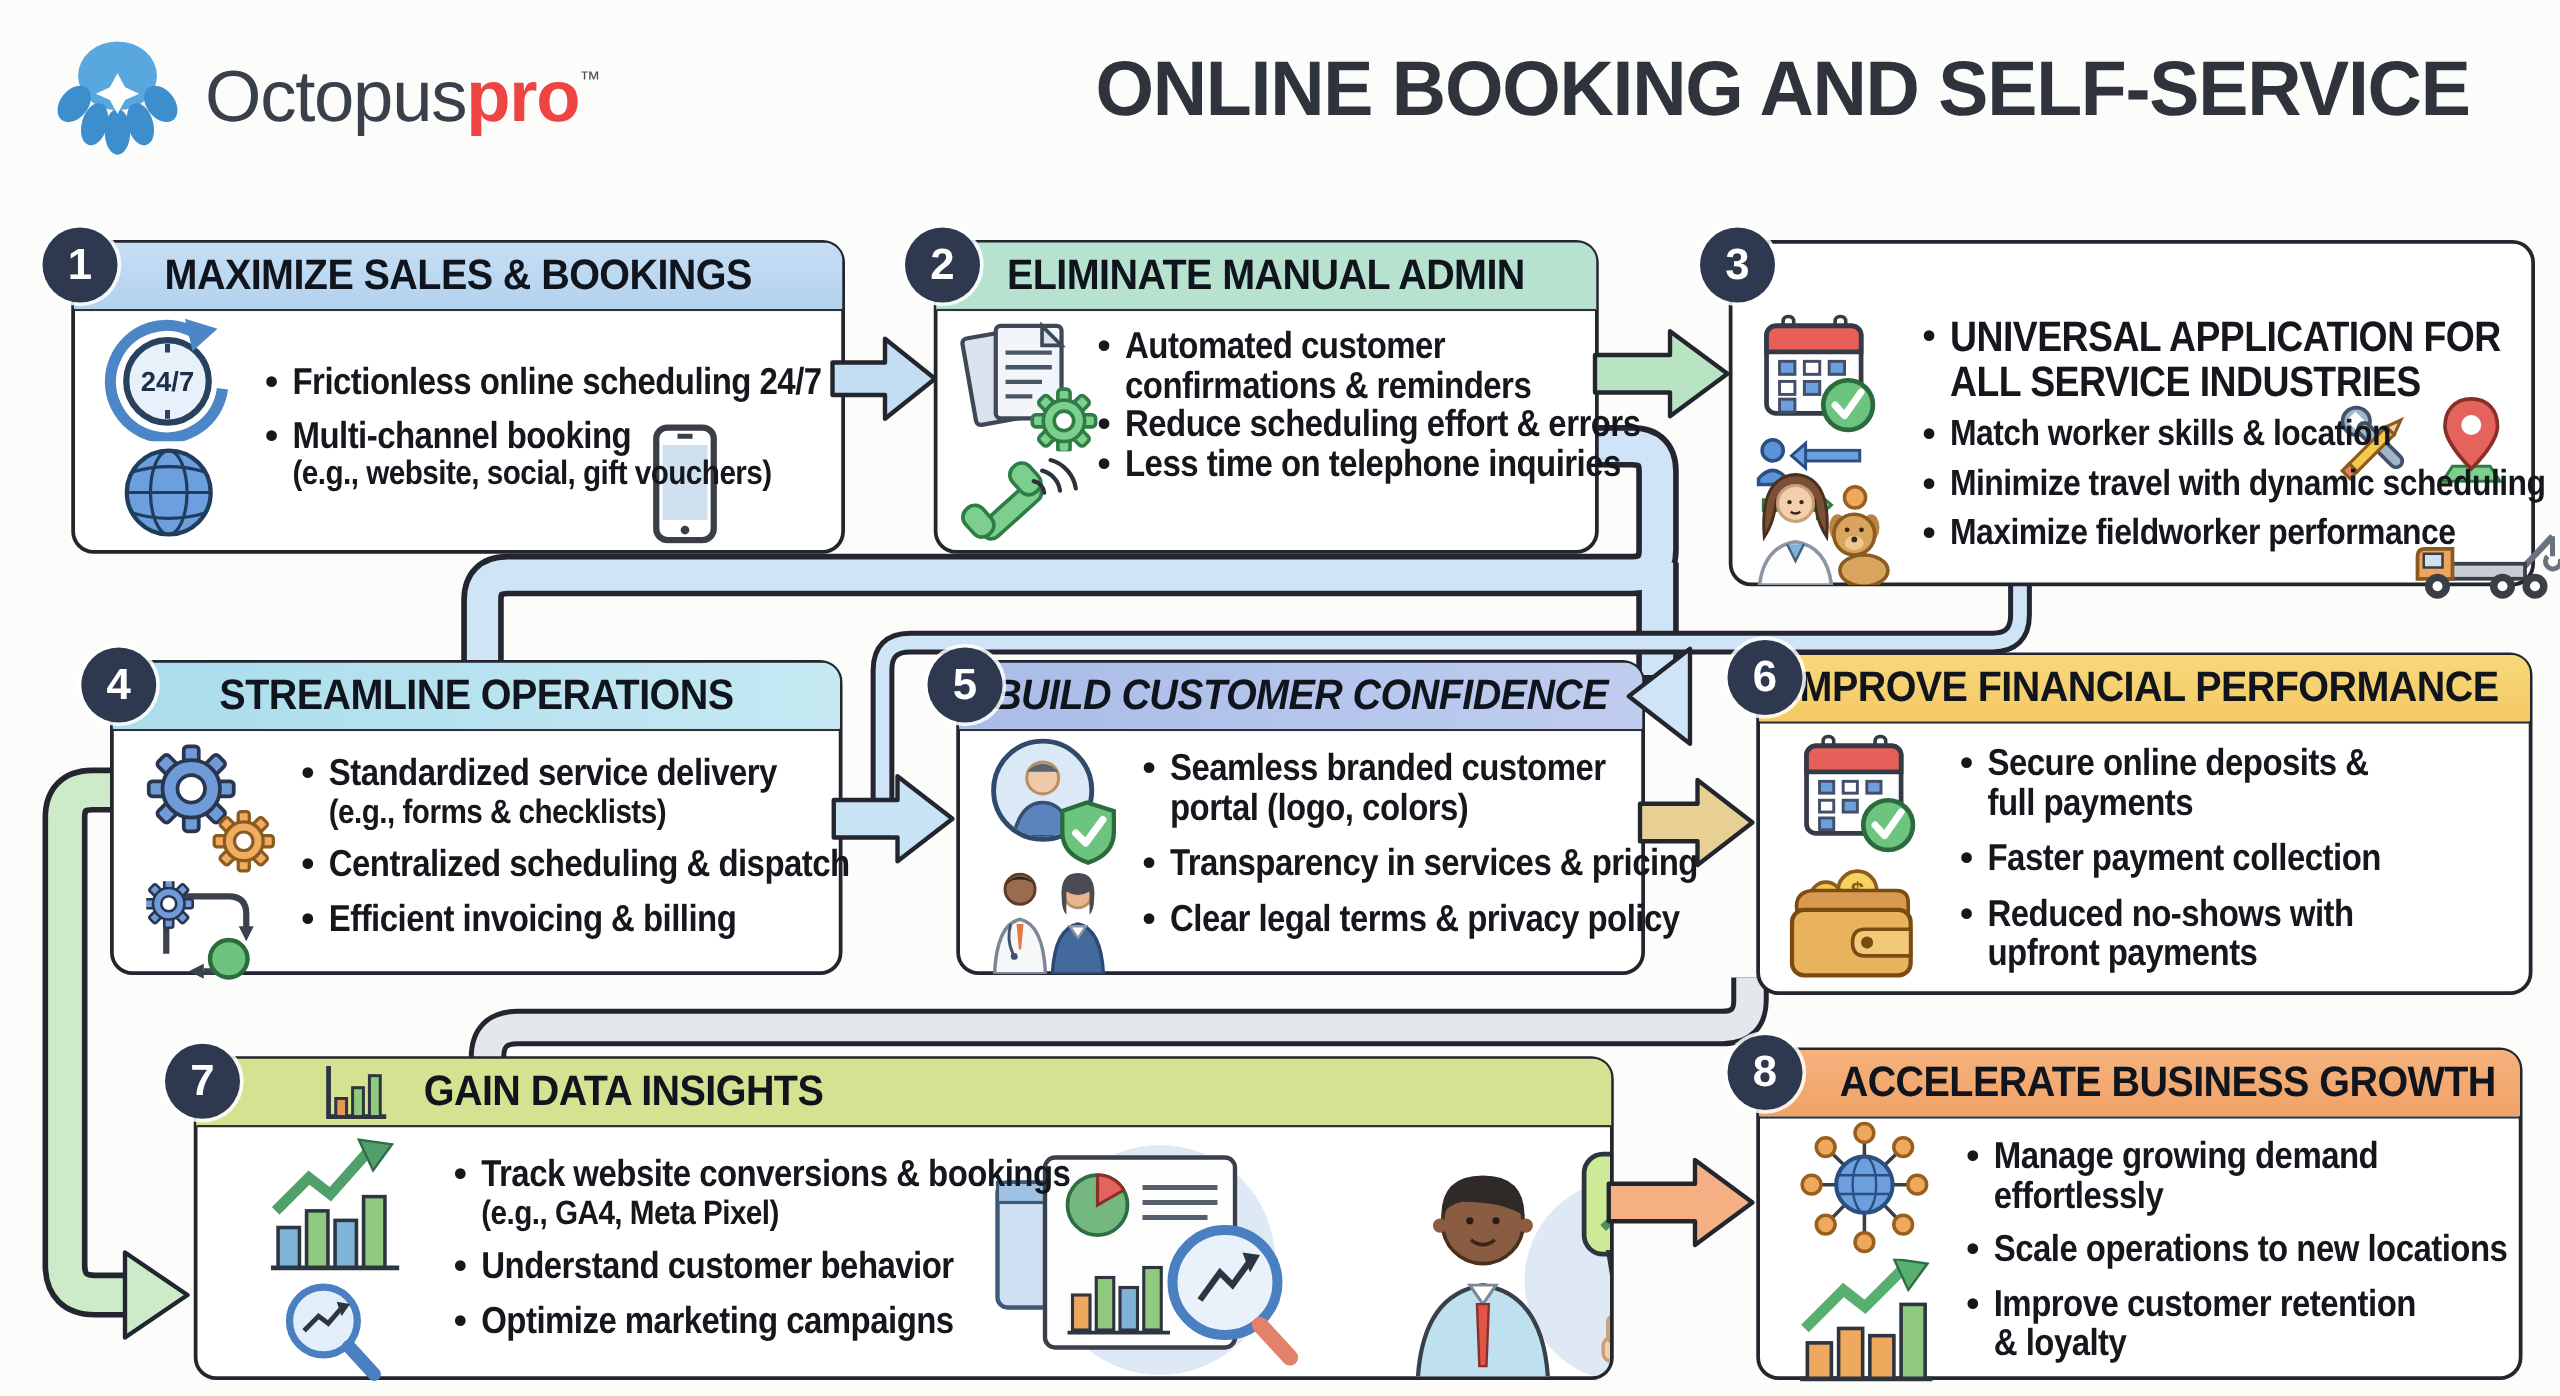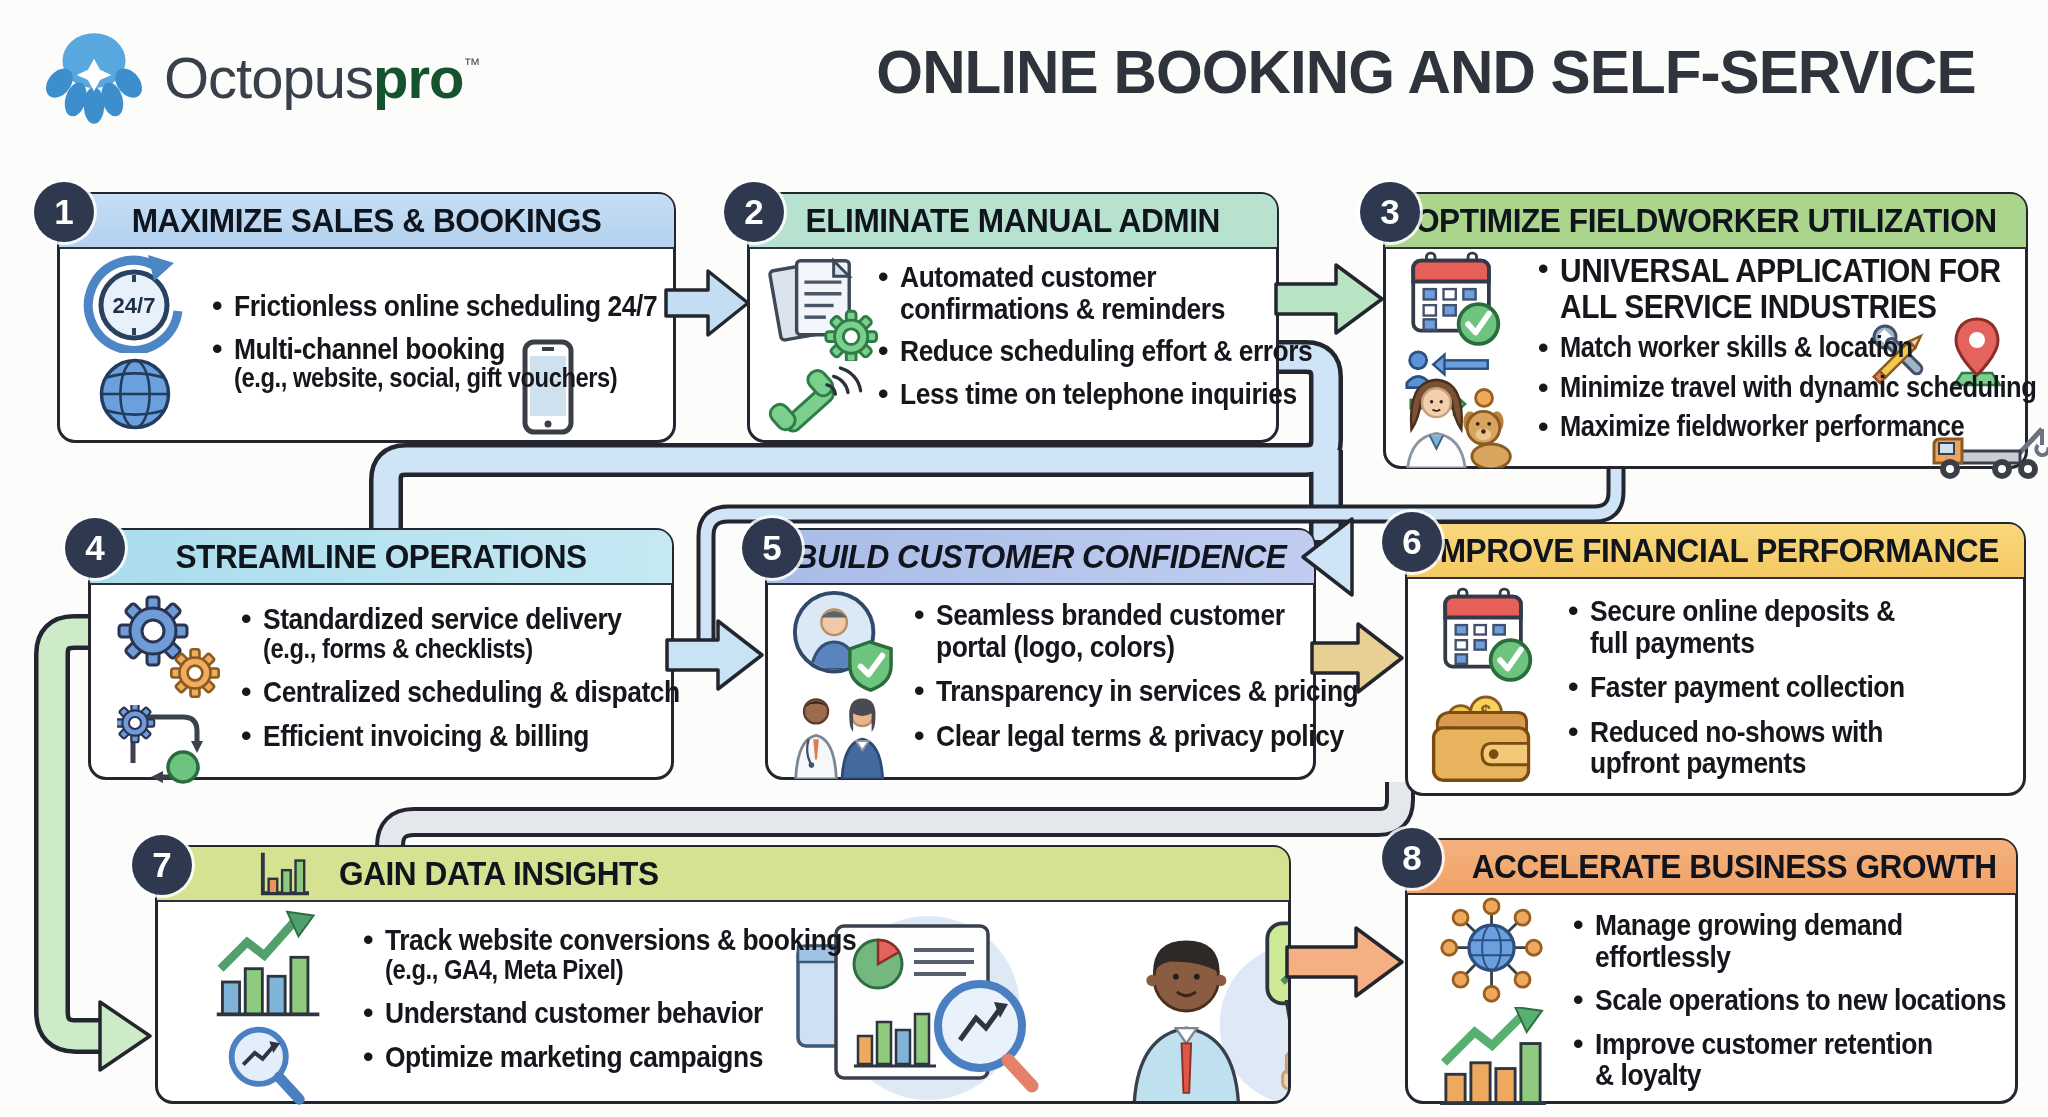--- a/index.html
+++ b/index.html
@@ -3,21 +3,21 @@
 <meta charset="utf-8">
 <style>
   html,body{margin:0;padding:0;background:#e8e8e6;}
   #stage{position:relative;width:2048px;height:1117px;background:#fcfcfb;overflow:hidden;
          font-family:"Liberation Sans",sans-serif;color:#15171c;}
   svg{display:block;}
   .lay{position:absolute;left:0;top:0;pointer-events:none;}
   
   #brand{position:absolute;left:38px;top:22px;display:flex;align-items:flex-start;}
   #brand .btxt{font-size:58px;color:#3a4049;margin-left:14px;margin-top:22px;letter-spacing:-1px;}
-  #brand .btxt b{font-weight:800;color:#14532d;}
+  #brand .btxt b{font-weight:800;color:#ef4444;}
   #brand .tm{font-size:17px;vertical-align:28px;color:#4a505a;}
   #mainTitle{position:absolute;left:830px;right:26px;top:36px;text-align:center;
              font-size:62px;font-weight:800;color:#2e333c;letter-spacing:-1px;transform:scaleX(.97);}
   
   .box{position:absolute;background:#fff;border:3.5px solid #23262e;border-radius:18px;}
   .band{position:absolute;left:-1px;right:-1px;top:-1px;height:53px;border-radius:15px 15px 0 0;
         border-bottom:2px solid #2b303a;display:flex;align-items:center;justify-content:center;gap:14px;}
   .band .ttl{font-size:34px;font-weight:800;color:#10141d;letter-spacing:-0.5px;transform:scaleX(.93);white-space:nowrap;}
   .badge{position:absolute;left:-26px;top:-13px;width:60px;height:60px;border-radius:50%;
          background:#2e3950;color:#fff;display:flex;align-items:center;justify-content:center;
@@ -158,21 +158,21 @@
           <rect x="12" y="46" width="70" height="19" rx="9"></rect>
           <rect x="6" y="26" width="22" height="32" rx="10"></rect>
           <rect x="66" y="26" width="22" height="32" rx="10"></rect>
         </g>
         <g fill="none" stroke="#2c313b" stroke-width="4" stroke-linecap="round">
           <path d="M68 26 a13 13 0 0 1 10 11"></path>
             <path d="M76 16 a23 23 0 0 1 17 19"></path>
             <path d="M84 6 a33 33 0 0 1 24 27"></path>
         </g>
       </svg>
-      <div class="bl" style="left:128px;top:14px;gap:11px;">
+      <div class="bl" style="left:128px;top:14px;">
         <div class="li">
             <div class="bt">
               <span>Automated customer</span>
               <span class="t2">confirmations &amp; reminders</span>
             </div>
           </div>
         <div class="li">
             <div class="bt">
               <span>Reduce scheduling effort &amp; errors</span>
             </div>
@@ -181,23 +181,20 @@
             <div class="bt">
               <span>Less time on telephone inquiries</span>
             </div>
           </div>
       </div>
     </div>
   </div>
 
   <div class="box" style="left:1383px;top:192px;width:639px;height:271px;">
     <div class="badge">3</div>
-    <div class="band" style="background:#abd58d;">
-        <span class="ttl">OPTIMIZE FIELDWORKER UTILIZATION</span>
-      </div>
     <div class="body">
       <svg class="ic" style="left:14px;top:2px;" width="104" height="100" viewBox="0 0 110 105">
         <rect x="28" y="4" width="9" height="16" rx="4" fill="#fff" stroke="#343b47" stroke-width="3"></rect>
         <rect x="72" y="4" width="9" height="16" rx="4" fill="#fff" stroke="#343b47" stroke-width="3"></rect>
         <rect x="14" y="12" width="80" height="74" rx="8" fill="#fff" stroke="#343b47" stroke-width="4"></rect>
         <path d="M22 12 h64 a8 8 0 0 1 8 8 v14 h-80 v-14 a8 8 0 0 1 8 -8 z" fill="#e66059" stroke="#343b47" stroke-width="4"></path>
         <g stroke="#44506a" stroke-width="2.5">
           <rect x="25" y="42" width="13" height="11" fill="#6b9fdd"></rect>
             <rect x="46" y="42" width="13" height="11" fill="#fff"></rect>
             <rect x="67" y="42" width="13" height="11" fill="#6b9fdd"></rect>

